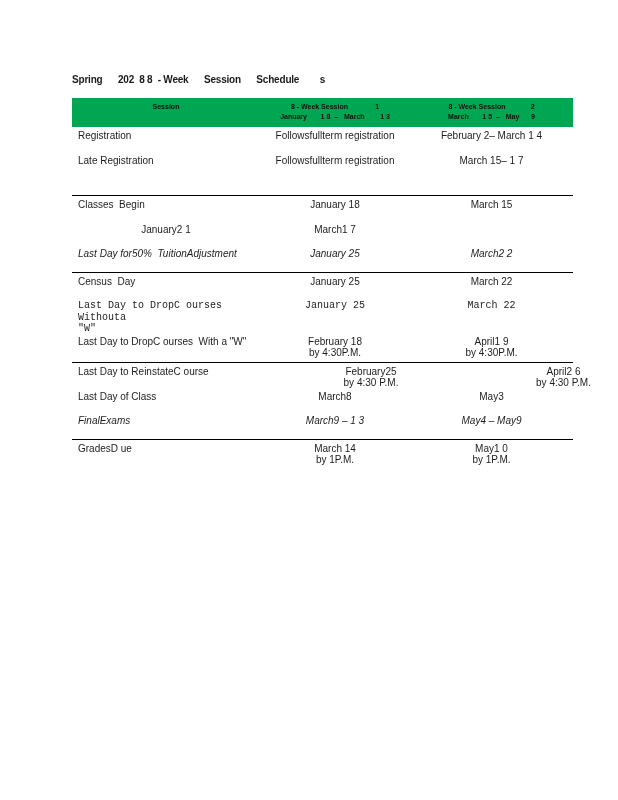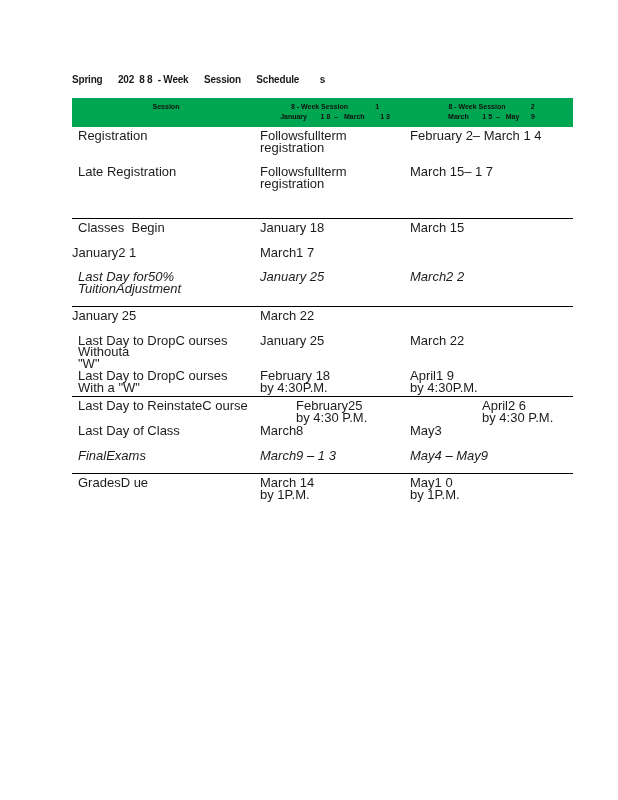--- a/index.html
+++ b/index.html
@@ -12,25 +12,25 @@
   .doc-title {
     font-size:10px; font-weight:bold; letter-spacing:-0.2px;
     white-space:pre-wrap; line-height:13px; margin:0 0 12px 0; color:#1a1a1a;
   }
   .grid-row { display:grid; grid-template-columns:188px 150px 163px; }
   .thead {
     background:#00A651; color:#101010; font-weight:bold; font-size:7px;
     line-height:10px; padding:4px 0 5px 0; margin-bottom:3px;
   }
   .thead .hc { text-align:center; white-space:pre-wrap; }
-  .row { font-size:13px; line-height:11.5px; margin-bottom:13px; }
+  .row { font-size:10px; line-height:11.5px; margin-bottom:13px; }
   .row .c1 { padding-left:6px; white-space:pre-wrap; }
-  .row .c2, .row .c3 { text-align:left; white-space:pre-wrap; }
+  .row .c2, .row .c3 { text-align:center; white-space:pre-wrap; }
   .mb0  { margin-bottom:12px; }
-  .mb1  { margin-bottom:1px; }
+  .mb1  { margin-bottom:1px;font-family:Liberation Mono, monospace; }
   .mb2  { margin-bottom:2px;gap:36px; }
   .mb3  { margin-bottom:3px; }
   .mb11 { margin-bottom:29px; }
   .mb12 { margin-bottom:12px;font-style:italic; }
   .divider { border-top:1.5px solid #000000; height:0; margin:0 0 3px 0; }
 </style>
 </head>
 <body>
 
 <div class="page">
@@ -73,20 +73,21 @@
 
       <div class="grid-row row mb12">
         <div class="c1">Last Day for50%  TuitionAdjustment</div>
         <div class="c2">January 25</div>
         <div class="c3">March2 2</div>
       </div>
 
       <div class="divider"></div>
 
       <div class="grid-row row">
+        <div class="c1">Census  Day</div>
         <div class="c2">January 25</div>
         <div class="c3">March 22</div>
       </div>
 
       <div class="grid-row row mb1">
         <div class="c1">Last Day to DropC ourses  Withouta
 "W"</div>
         <div class="c2">January 25</div>
         <div class="c3">March 22</div>
       </div>

